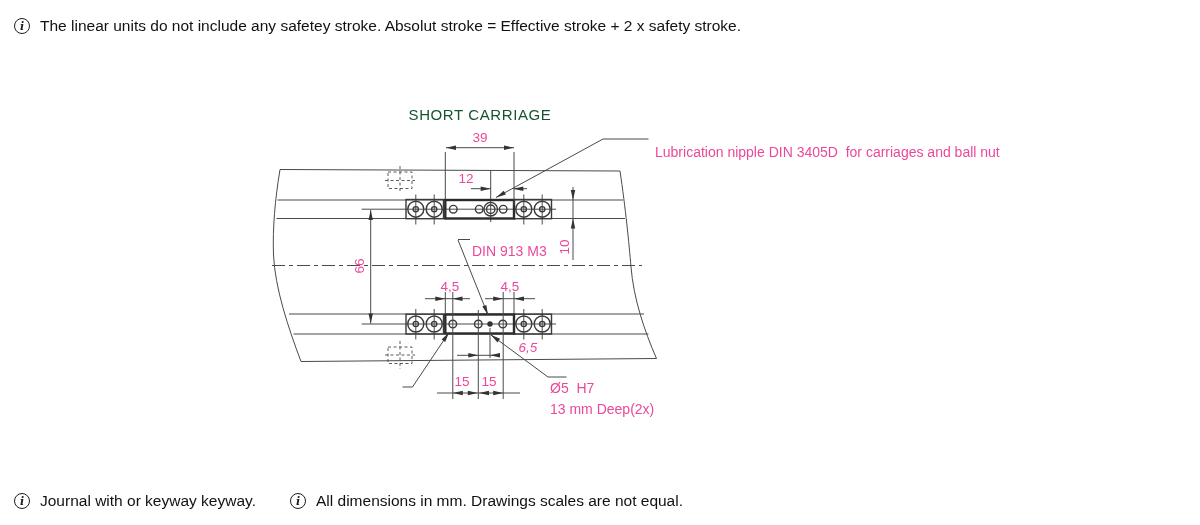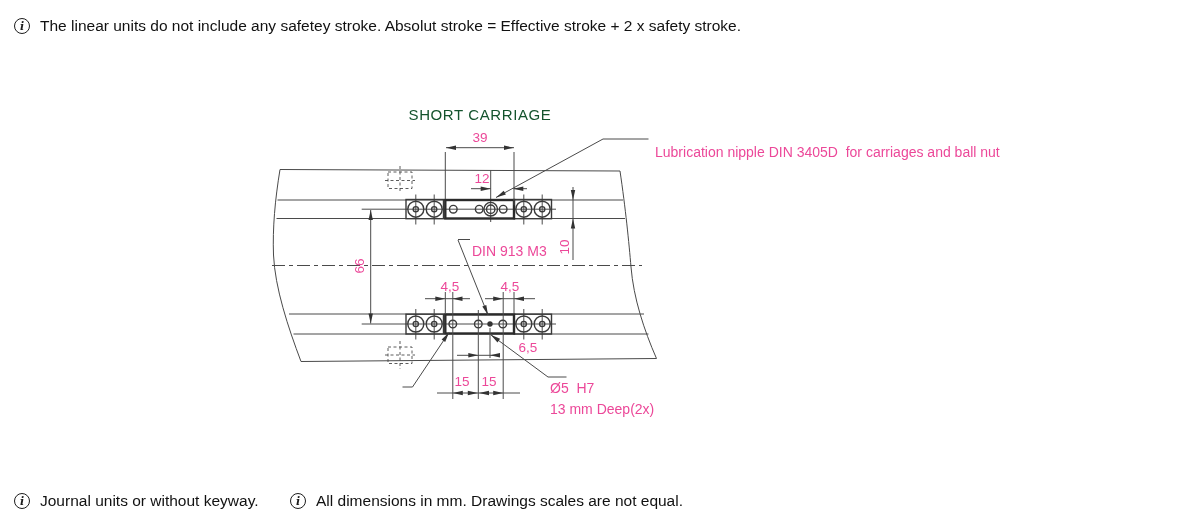--- a/index.html
+++ b/index.html
@@ -168,42 +168,42 @@
       <polygon points="496,197.5 505.9,194.6 503.7,190.8"></polygon>
       <polygon points="488,315 486.3,304.9 482.3,306.5"></polygon>
       <polygon points="449,332.5 445.2,342.0 441.6,339.6"></polygon>
       <polygon points="490.7,334.7 497.5,342.4 500.1,338.8"></polygon>
     </g>
   </svg>
 
   <div class="txt ctr title" style="left:480px;top:114px;">SHORT CARRIAGE</div>
 
   <div class="txt ctr" style="left:480px;top:137px;">39</div>
-  <div class="txt ctr" style="left:482px;top:178px;">12</div>
+  <div class="txt ctr" style="left:466px;top:178px;">12</div>
   <div class="txt rot" style="left:359px;top:266px;">66</div>
   <div class="txt rot" style="left:564px;top:247px;">10</div>
   <div class="txt ctr" style="left:450px;top:286px;">4,5</div>
   <div class="txt ctr" style="left:510px;top:286px;">4,5</div>
-  <div class="txt ctr" style="left:528px;top:347px;">6,5</div>
+  <div class="txt ctr" style="left:528px;top:347px;font-style:italic;">6,5</div>
   <div class="txt ctr" style="left:462px;top:381px;">15</div>
   <div class="txt ctr" style="left:489px;top:381px;">15</div>
 
   <div class="txt vctr lbl pre" style="left:655px;top:140px;">Lubrication nipple DIN 3405D  for carriages and ball nut</div>
   <div class="txt vctr lbl" style="left:472px;top:239px;">DIN 913 M3</div>
   <div class="txt lbl two-line" style="left:550px;top:366px;">
     <div class="pre">Ø5  H7</div>
     <div>13 mm Deep(2x)</div>
   </div>
 
   <div class="note" style="left:14px;top:17px;">
     <span class="info-icon">i</span>
     <span class="note-text">The linear units do not include any safetey stroke. Absolut stroke = Effective stroke + 2 x safety stroke.</span>
   </div>
   <div class="note" style="left:14px;top:492px;">
     <span class="info-icon">i</span>
-    <span class="note-text">Journal units or without keyway.</span>
+    <span class="note-text">Journal with or keyway keyway.</span>
   </div>
   <div class="note" style="left:290px;top:492px;">
     <span class="info-icon">i</span>
     <span class="note-text">All dimensions in mm. Drawings scales are not equal.</span>
   </div>
 
 </div>
 
 </body></html>

